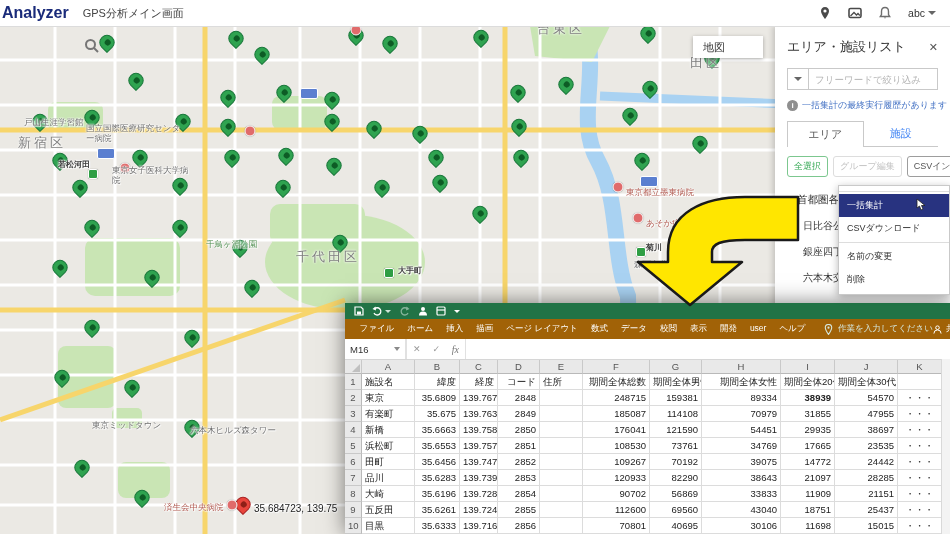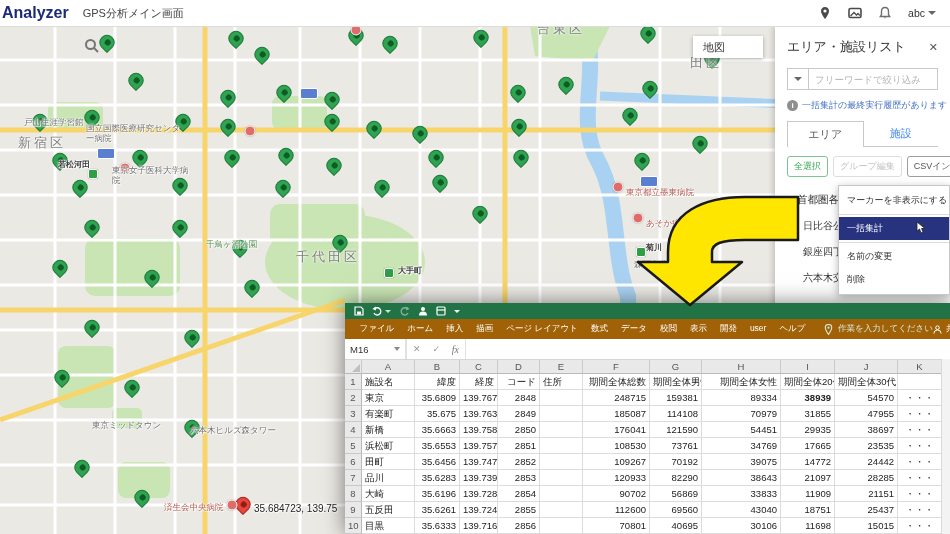--- a/index.html
+++ b/index.html
@@ -317,25 +317,25 @@
       <span class="kebab">⋮</span>
     </div>
     <div class="sb-items" id="sb-items">
         <div class="sb-item">日比谷公園</div>
         <div class="sb-item">銀座四丁目交差点</div>
         <div class="sb-item">六本木交差点</div>
       </div>
   </div>
 
   <div id="ctx-menu">
-      <div class="menu-item">マーカーを非表示にする</div>
       <div class="menu-sep"></div>
       <div class="menu-item hl">一括集計<svg width="11" height="13" viewBox="0 0 11 13" class="cursor-ico">
           <path d="M1 1 L1 10 L3.5 8 L5 12 L7 11 L5.5 7.5 L9 7.5 Z" fill="#fff" stroke="#222" stroke-width="0.8"></path>
         </svg></div>
+      <div class="menu-item">CSVダウンロード</div>
       <div class="menu-sep"></div>
       <div class="menu-item">名前の変更</div>
       <div class="menu-item">削除</div>
     </div>
 
   <svg id="arrow" width="950" height="534" viewBox="0 0 950 534">
     <path d="M798 197 L745 197 C704 197 668 212 668 252 L668 262 L638 262 L690 305 L742 262 L712 262 L712 252 C712 244 720 240 745 240 L798 240 Z" fill="#ffe600" stroke="#1a1a1a" stroke-width="2.5" stroke-linejoin="round"></path>
   </svg>
 
   <div id="excel">

